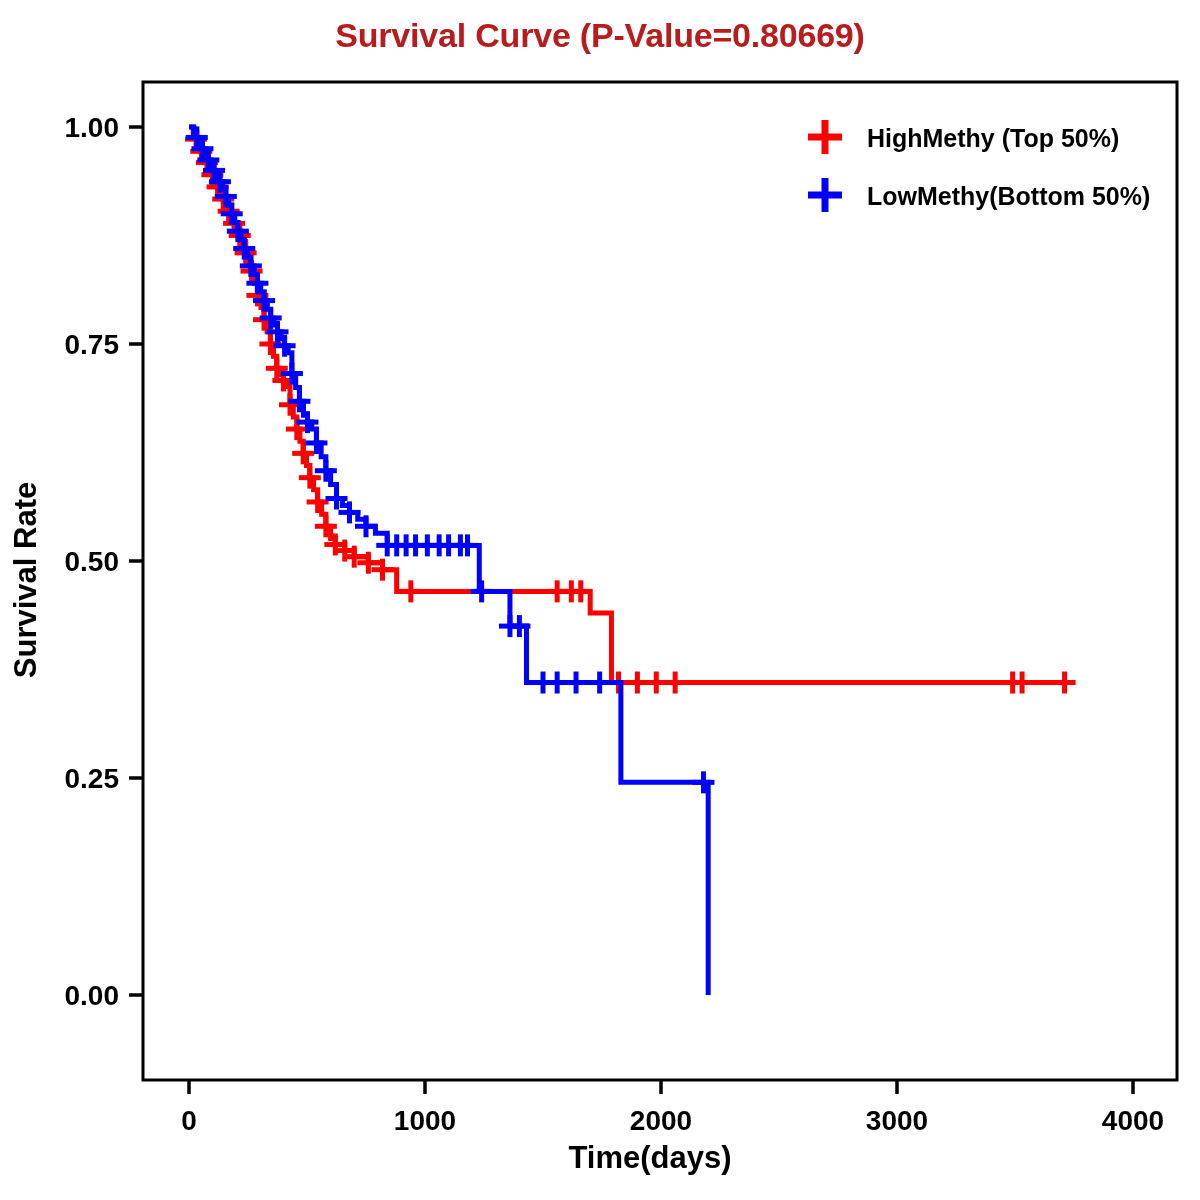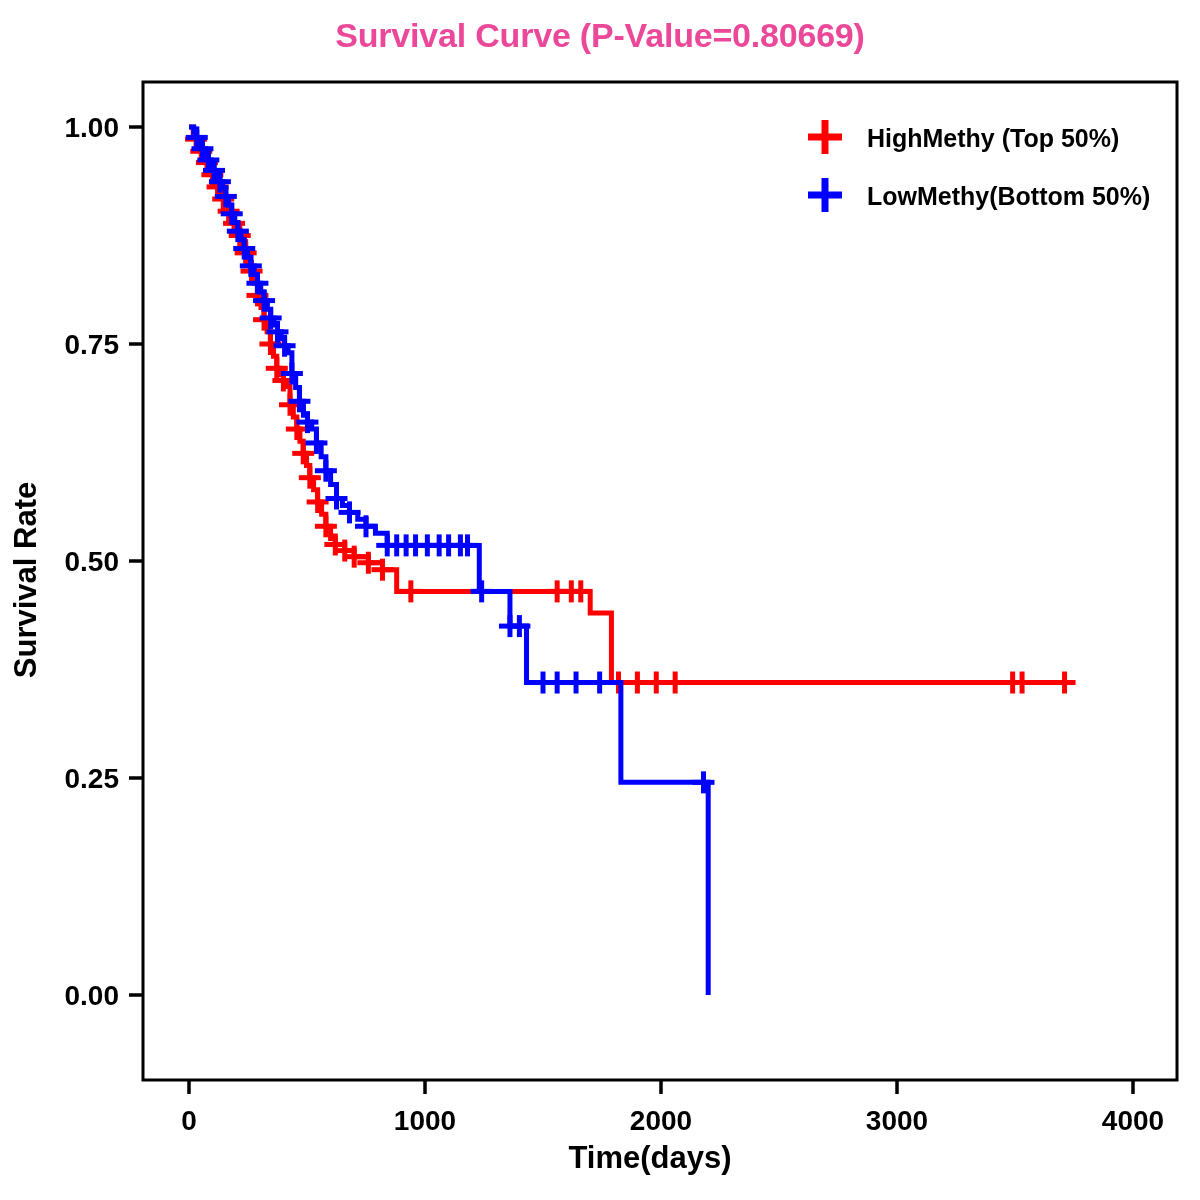--- a/index.html
+++ b/index.html
@@ -17,21 +17,21 @@
     overflow: hidden;
   }
   #chart-title {
     position: absolute;
     left: 0;
     top: 16px;
     width: 1200px;
     text-align: center;
     font-size: 34px;
     font-weight: bold;
-    color: #ec4899;
+    color: #b91c1c;
     letter-spacing: -0.2px;
   }
   #plot-svg {
     position: absolute;
     left: 0;
     top: 0;
   }
   .axis-title {
     font-family: "Liberation Sans", sans-serif;
     font-weight: bold;

